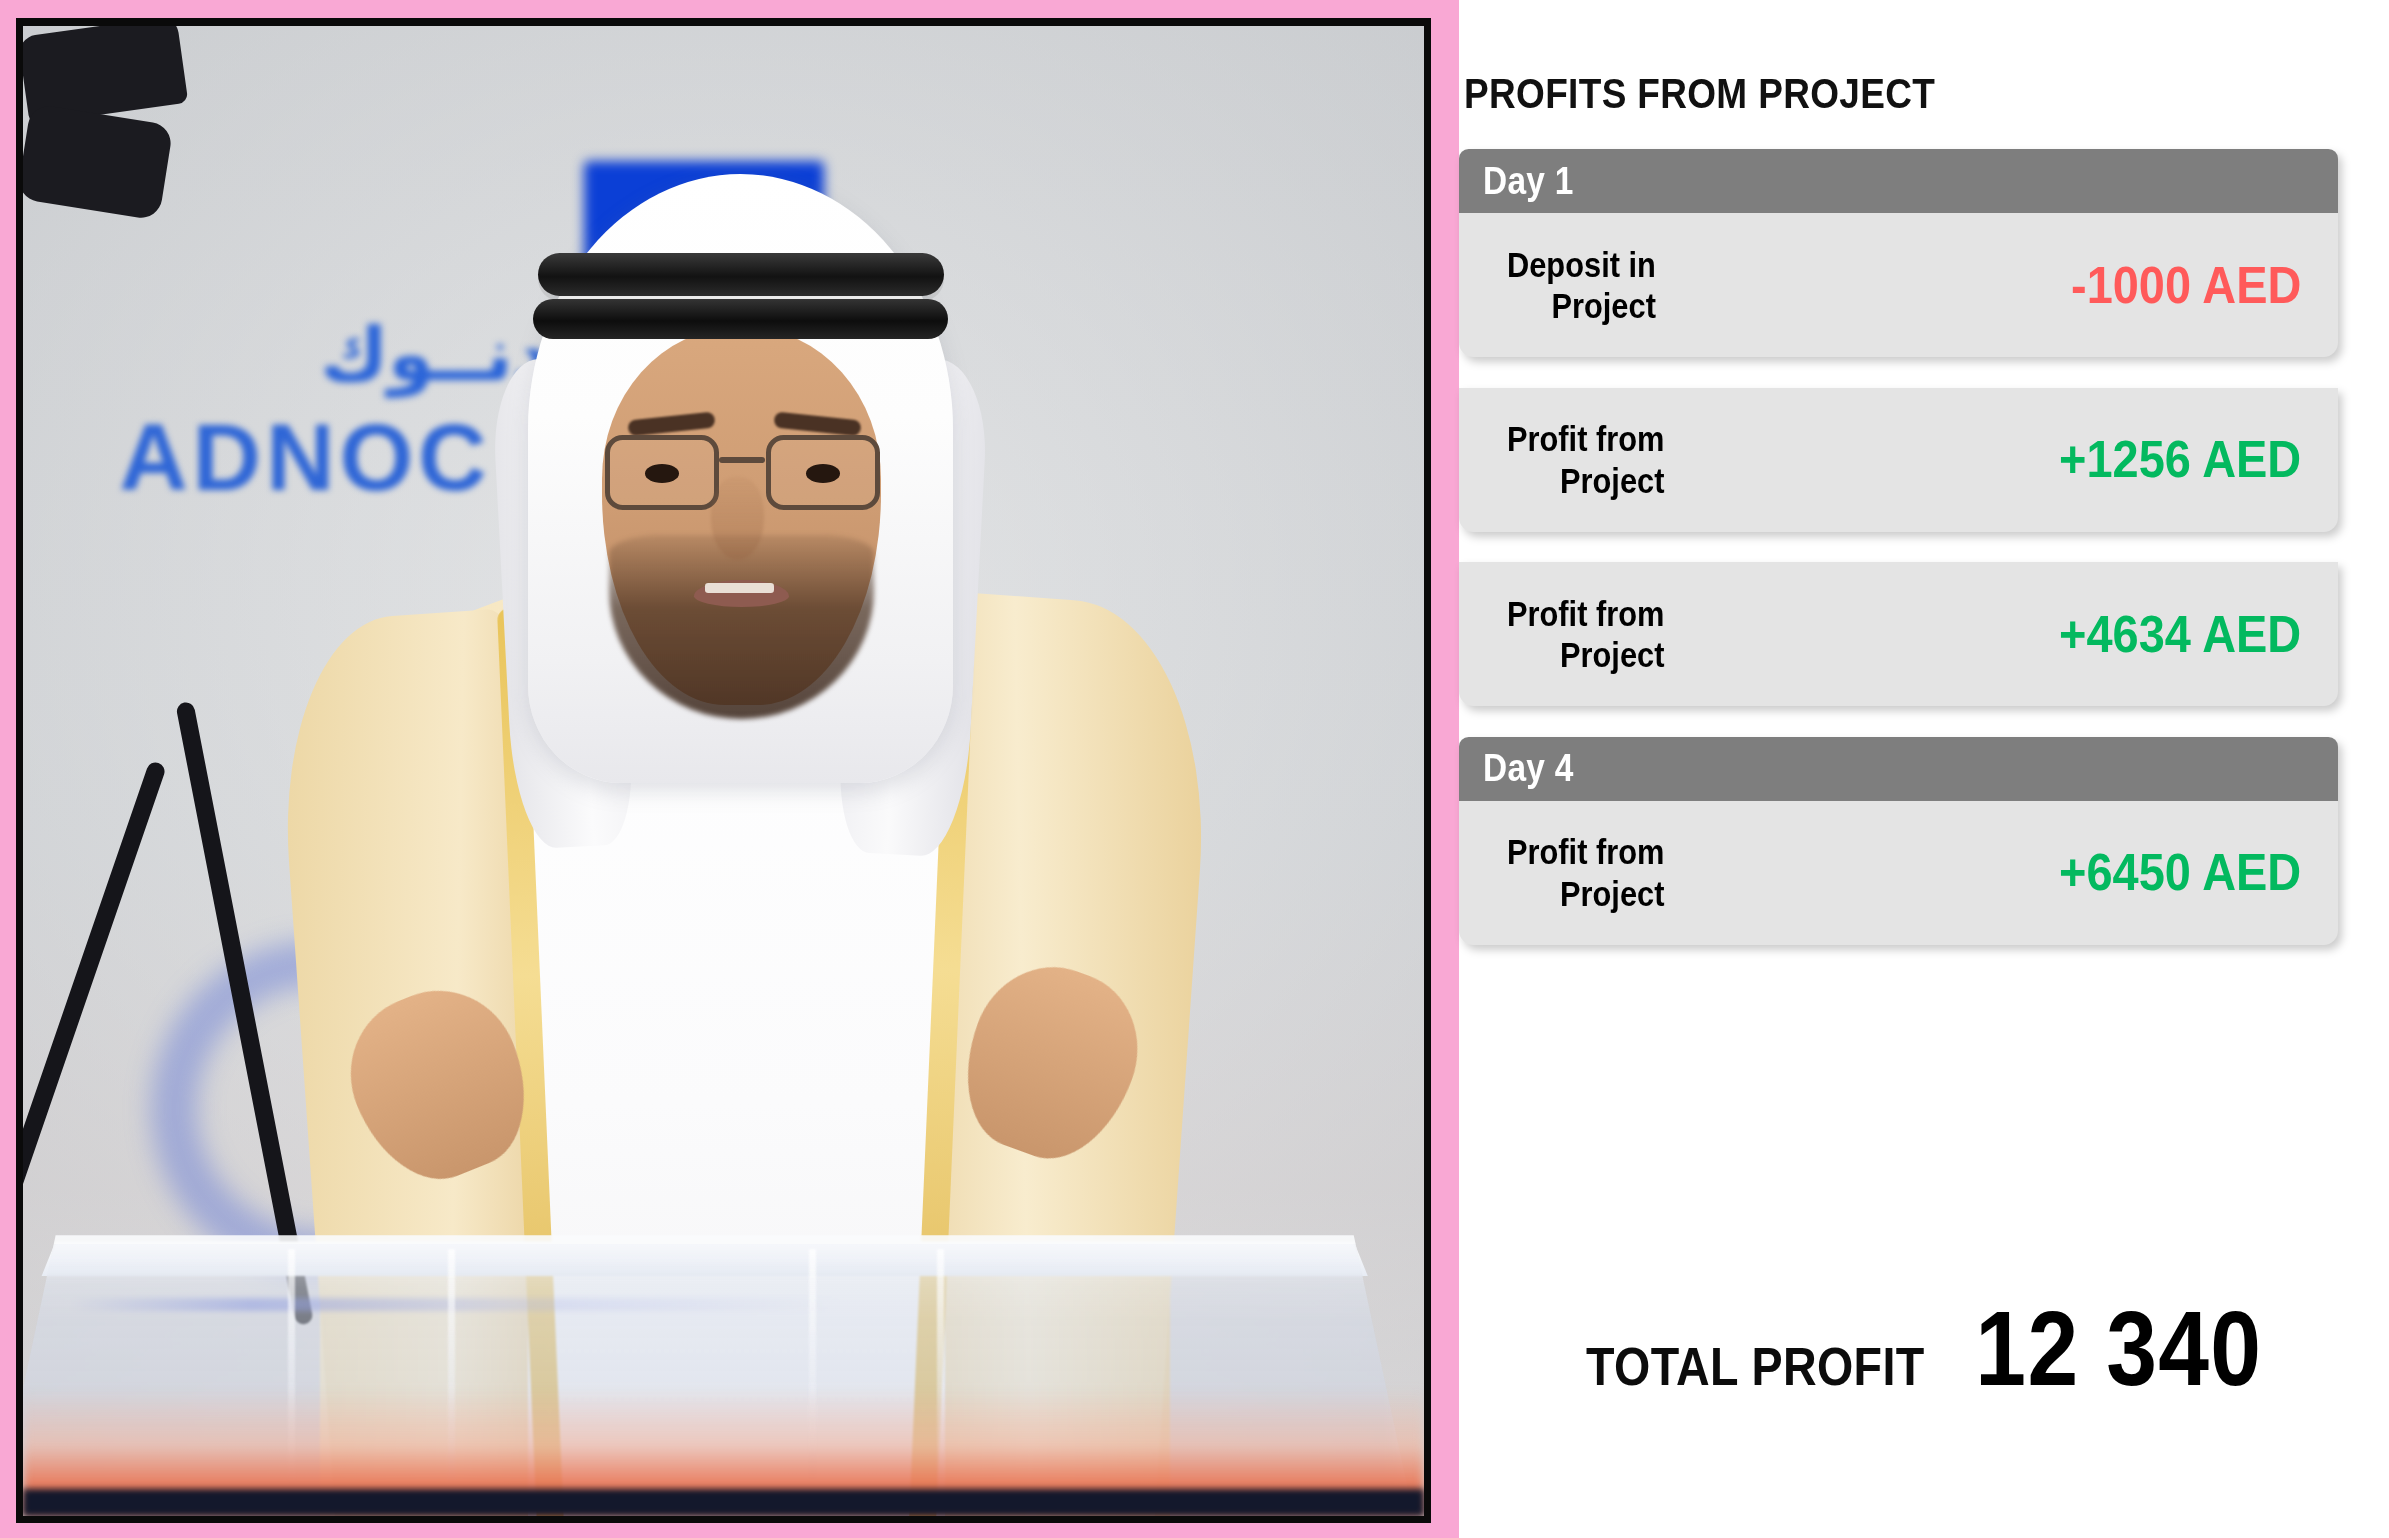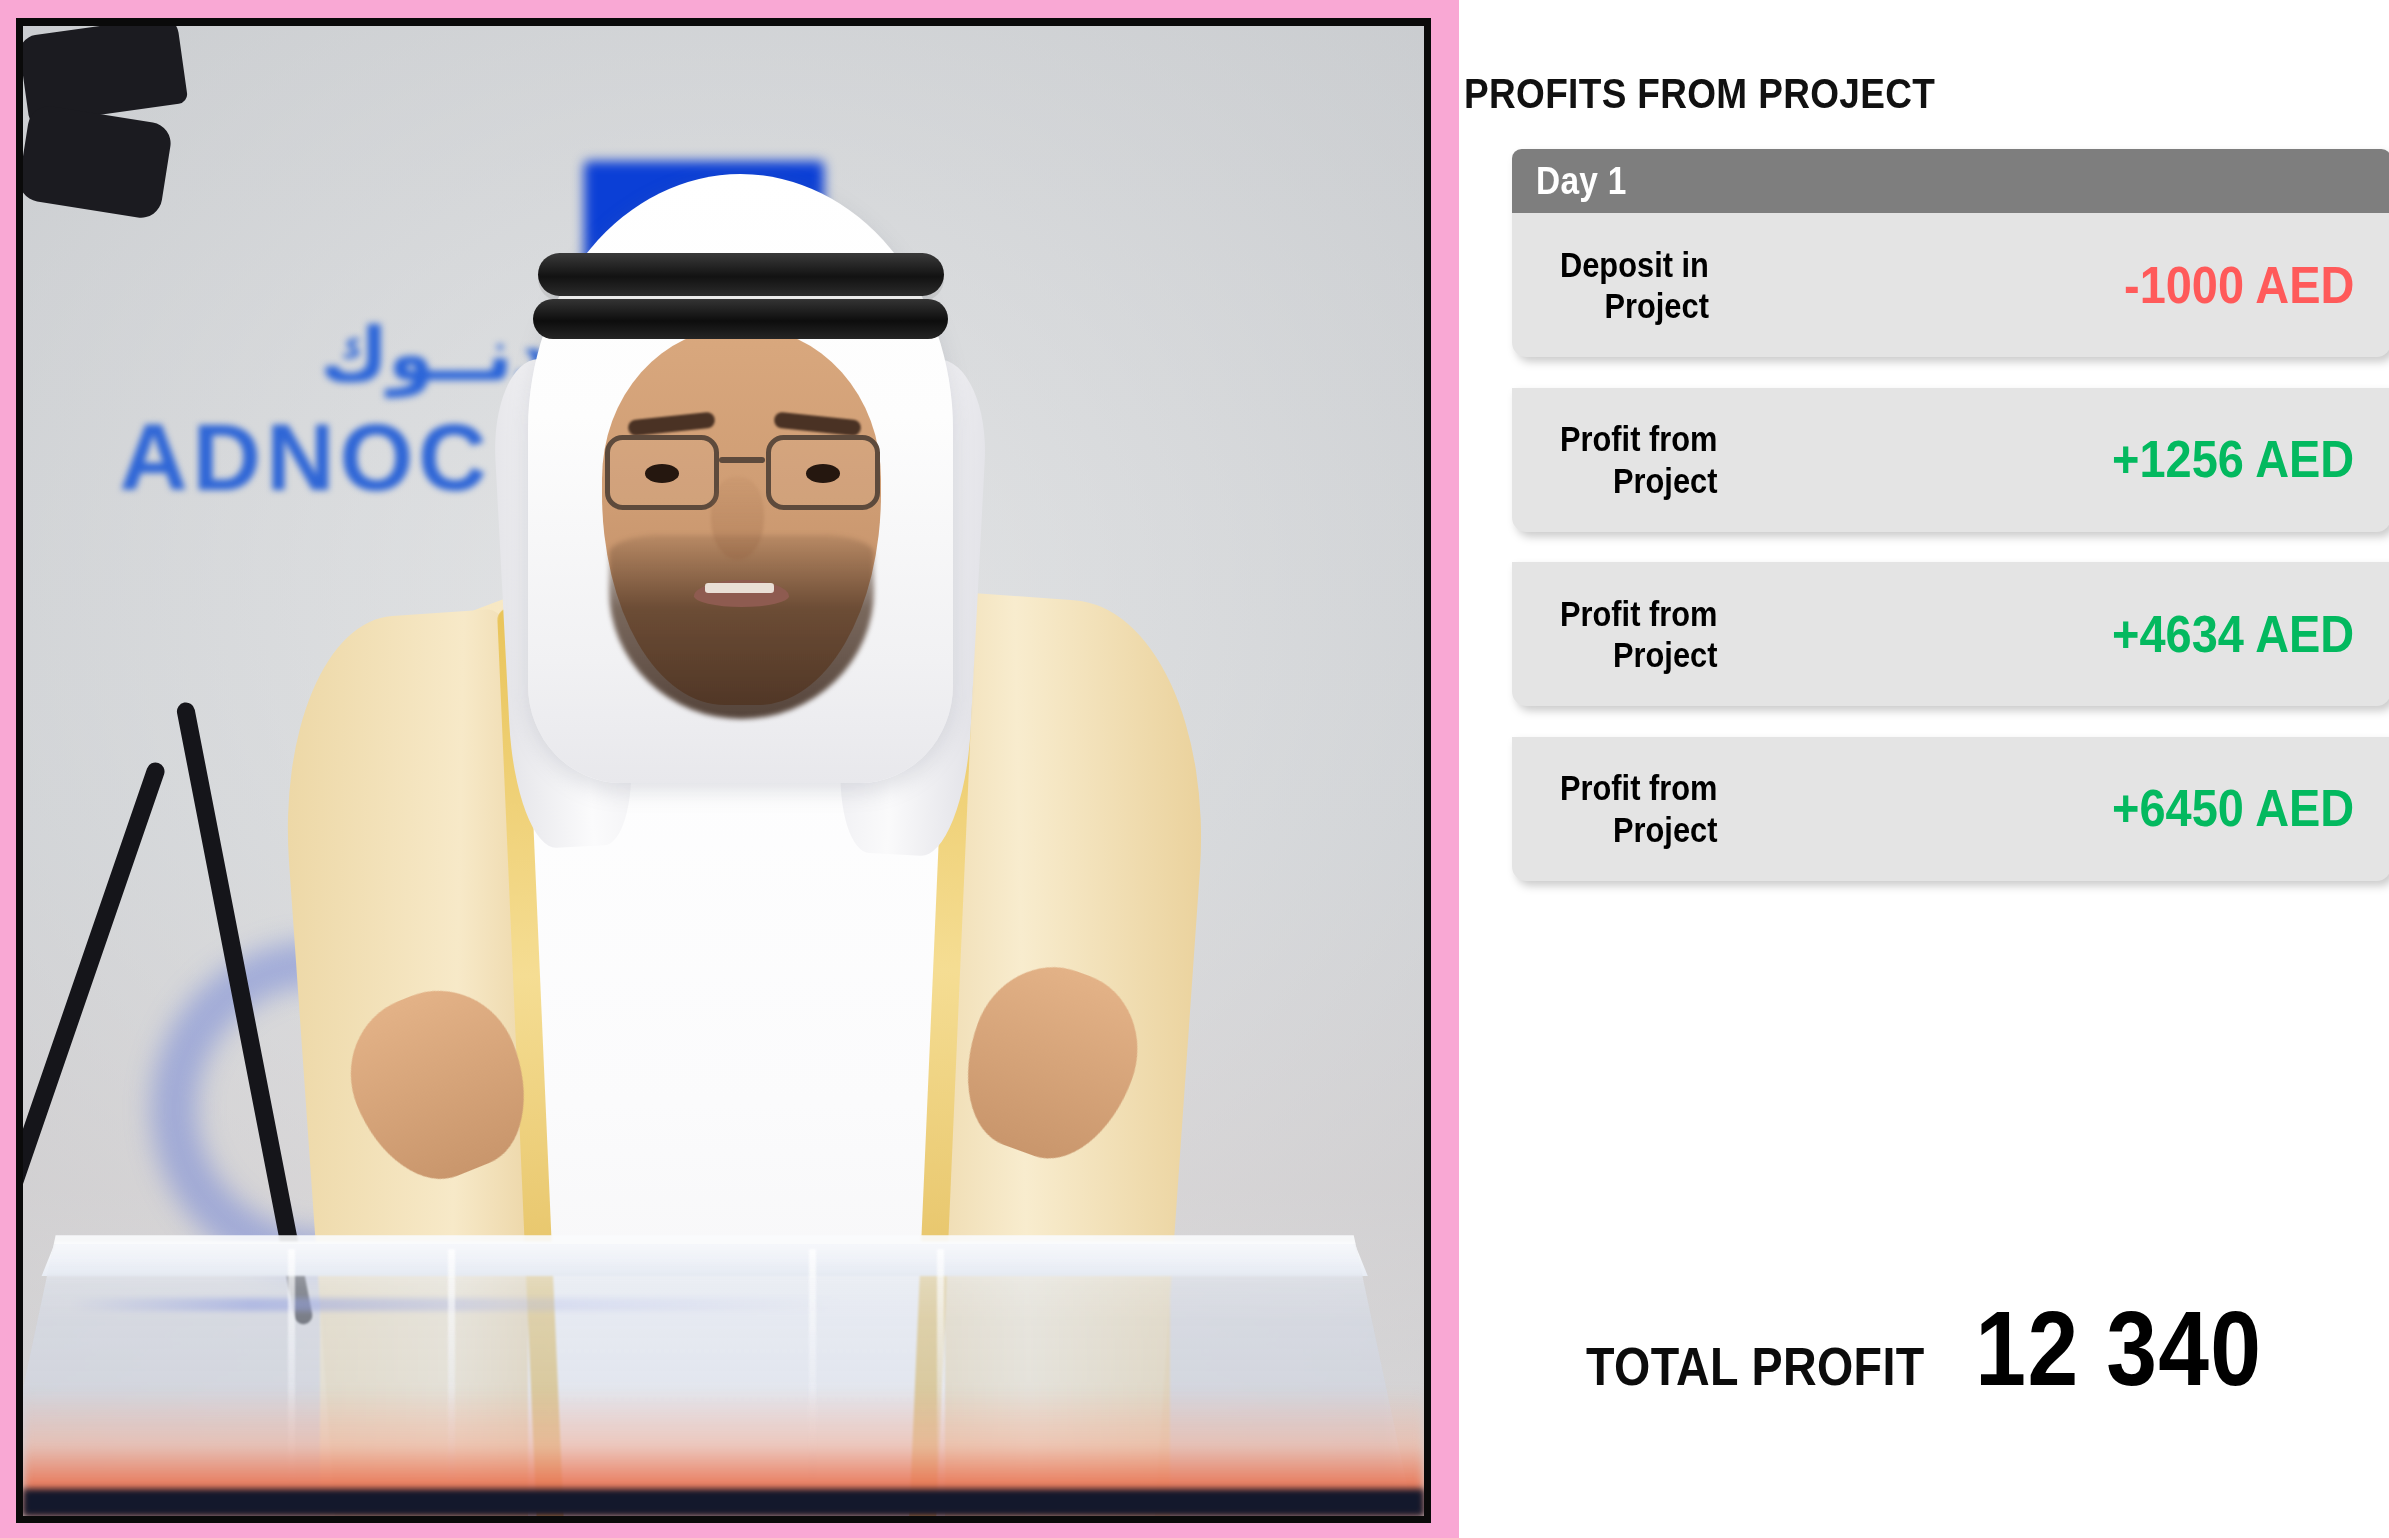--- a/index.html
+++ b/index.html
@@ -194,21 +194,21 @@
 
   
   .panel{ position:absolute; left:1459px; top:0; width:931px; height:1539px; background:#fff; }
 
   .panel-title{
     position:absolute; left:4.8px; top:69px; font-size:43px; font-weight:700;
     letter-spacing:0.4px; color:#111; transform:scaleX(.86); transform-origin:left center;
     white-space:nowrap;
   }
 
-  .cards{ position:absolute; left:8px; top:149px; width:882px;padding-left:45px; }
+  .cards{ position:absolute; left:0; top:149px; width:882px; }
 
   .card{ position:relative; margin-bottom:30.5px; width:879px;
          filter:drop-shadow(4px 5.6px 4px rgba(0,0,0,.20)); }
   .card-head{
     height:64px; background:#7e7e7e; border-radius:9.6px 9.6px 0 0;
     display:flex; align-items:center; padding-left:24px;
   }
   .card-head span{
     color:#fff; font-size:38px; font-weight:700; letter-spacing:0.3px;
     transform:scaleX(.88); transform-origin:left center;
@@ -333,20 +333,23 @@
 
       <div class="card">
         <div class="card-body">
           <div class="card-label">Profit from
 Project</div>
           <div class="card-value pos">+4634 AED</div>
         </div>
       </div>
 
       <div class="card">
+        <div class="card-head">
+          <span>Day 4</span>
+        </div>
         <div class="card-body">
           <div class="card-label">Profit from
 Project</div>
           <div class="card-value pos">+6450 AED</div>
         </div>
       </div>
 
     </div>
 
     <div class="total-wrap">

